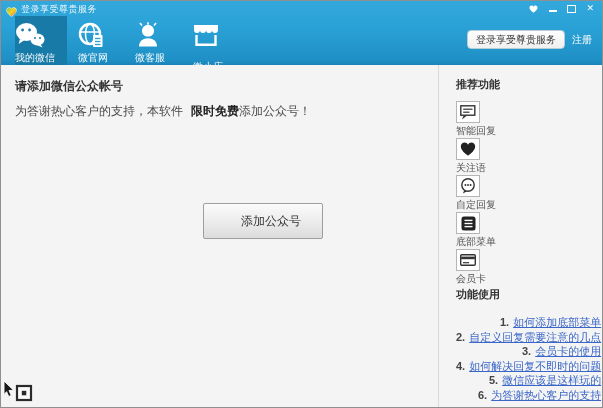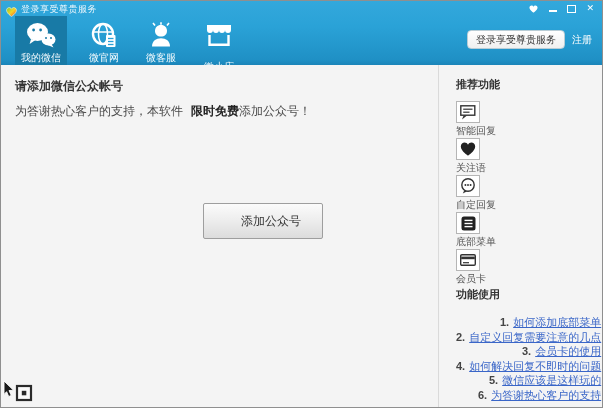--- a/index.html
+++ b/index.html
@@ -15,21 +15,21 @@
   .window-title { position:absolute; left:20px; top:2px; font-size:9px; color:#eaf6fc; letter-spacing:0.5px; }
   .win-controls { position:absolute; right:8px; top:2px; display:flex; align-items:center; gap:10px; height:11px; }
   .wc { color:#fff; cursor:default; display:flex; align-items:center; justify-content:center; }
   .wc-min { width:9px; height:9px; }
   .wc-min::after { content:""; width:8px; height:2px; background:#fff; margin-top:4px; }
   .wc-max { width:9px; height:8px; border:1.5px solid #fff; margin-top:1px; }
   .wc-close { font-size:9px; font-weight:bold; line-height:9px; }
 
   
   .tabs { position:absolute; left:14px; top:15px; display:flex; height:49px; }
-  .tab { width:52px; height:60px; display:flex; flex-direction:column; align-items:center; cursor:pointer; }
+  .tab { width:52px; height:60px; display:flex; flex-direction:column; align-items:flex-start; cursor:pointer; }
   .tab .t-icon { height:28px; margin-top:5px; display:flex; align-items:center; justify-content:center; }
   .tab .t-label { font-size:10px; color:#f2fafd; margin-top:2px; white-space:nowrap; }
   .tab.active { background:#187aa6; }
   .tab:nth-child(2){ margin-left:11px; }
   .tab:nth-child(3){ margin-left:5px; }
   .tab:nth-child(4){ margin-left:6px;gap:9px; }
 
   .login-area { position:absolute; right:10px; top:29px; display:flex; align-items:center; gap:7px; }
   .login-btn { height:19px; padding:0 8px; background:linear-gradient(#ffffff,#f0f0f0); border:1px solid #b9cdd6;
                border-radius:4px; font-size:10px; color:#333; line-height:17px; cursor:pointer; white-space:nowrap; }

